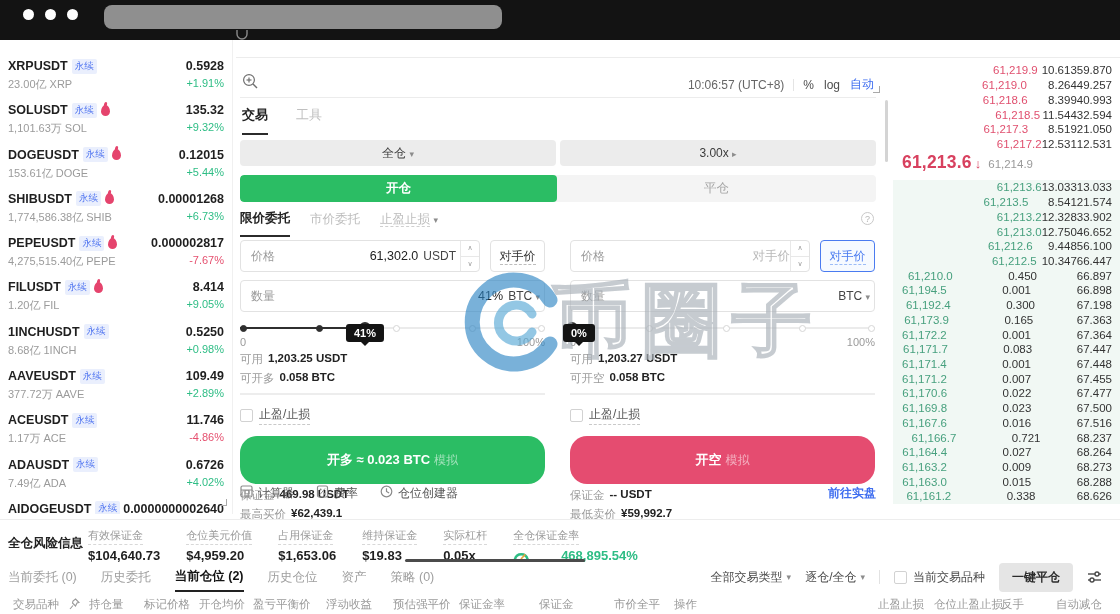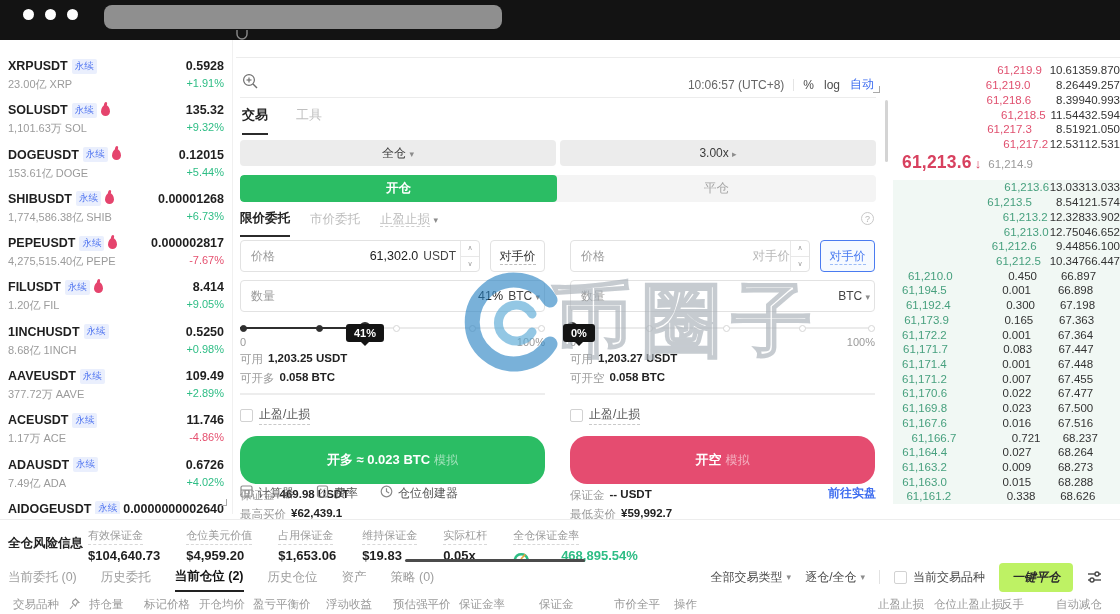--- a/index.html
+++ b/index.html
@@ -94,21 +94,21 @@
   
   #book{position:absolute;left:893px;top:40px;width:227px;height:474px;}
   #book ul{list-style:none;}
   #asks{position:absolute;top:23px;left:0;right:0;}
   #bids{position:absolute;top:140px;left:0;right:0;}
   #book li{height:14.72px;display:flex;align-items:center;position:relative;font-size:11.5px;cursor:pointer;}
   #book li.bid{background:#f1f8f4;}
   .bar{position:absolute;right:0;top:0.5px;bottom:0.5px;z-index:0;}
   li.ask .bar{background:#fbdce3;} li.bid .bar{background:#daeee1;}
   #book li span{position:relative;z-index:1;}
-  .bp{width:78px;padding-left:9px;} .ba{width:60px;text-align:right;color:#333;} .bc{flex:1;text-align:center;padding-right:0;color:#333;}
+  .bp{width:78px;padding-left:9px;} .ba{width:60px;text-align:right;color:#333;} .bc{flex:1;text-align:right;padding-right:8px;color:#333;}
   li.ask .bp{color:#e0506f;} li.bid .bp{color:#47a07e;}
   #last{position:absolute;top:112px;left:9px;display:flex;align-items:baseline;}
   #lastpx{font-size:17.5px;font-weight:700;color:#d8415f;letter-spacing:.2px;}
   #lastarrow{font-size:13px;color:#d8415f;margin-left:3px;}
   #markpx{font-size:11.5px;color:#9a9a9a;margin-left:7px;}
   
   #wmark{position:absolute;left:462px;top:266px;width:500px;height:112px;pointer-events:none;z-index:40;display:flex;align-items:center;opacity:.85;}
   #wmtext{font-size:80px;font-weight:700;letter-spacing:10px;color:rgba(255,255,255,.18);-webkit-text-stroke:2px rgba(165,173,182,.75);margin-left:-14px;}
   
   #acct{position:absolute;left:0;top:519px;width:1120px;height:48px;border-top:1px solid #ededed;display:flex;align-items:center;}
@@ -119,21 +119,21 @@
   .metric .mv.green{color:#2ebd85;gap:32px;}
   
   #tabsrow{position:absolute;left:0;top:562px;width:1120px;height:30px;display:flex;align-items:center;}
   .btab{margin-left:24px;font-size:12.5px;color:#9f9f9f;cursor:pointer;height:30px;display:flex;align-items:center;}
   .btab:first-child{margin-left:8px;}
   .btab.on{color:#151515;font-weight:700;border-bottom:2px solid #222;}
   #rctrls{margin-left:auto;display:flex;align-items:center;gap:14px;padding-right:18px;font-size:12px;color:#4a4a4a;}
   .drop{cursor:pointer;display:flex;align-items:center;gap:4px;}
   #rdiv{width:1px;height:14px;background:#e2e2e2;}
   .cbl{display:flex;align-items:center;gap:6px;cursor:pointer;}
-  #closeall{background:#bef264;border:none;border-radius:4px;font-size:12px;font-weight:700;color:#2b2b2b;padding:6px 13px;cursor:pointer;font-style:italic;}
+  #closeall{background:#e5e5e5;border:none;border-radius:4px;font-size:12px;font-weight:700;color:#2b2b2b;padding:6px 13px;cursor:pointer;}
   
   #poshead{position:absolute;left:11px;top:592px;width:1120px;height:22px;font-size:11.5px;color:#9a9a9a;}
   #poshead span{position:absolute;top:5px;white-space:nowrap;}
   #hthumb{position:absolute;left:405px;top:-3px;width:180px;height:3px;border-radius:2px;background:#4b4b4b;}
   svg{display:block;}
 </style>
 </head>
 <body>
 
 <div id="chrome">

